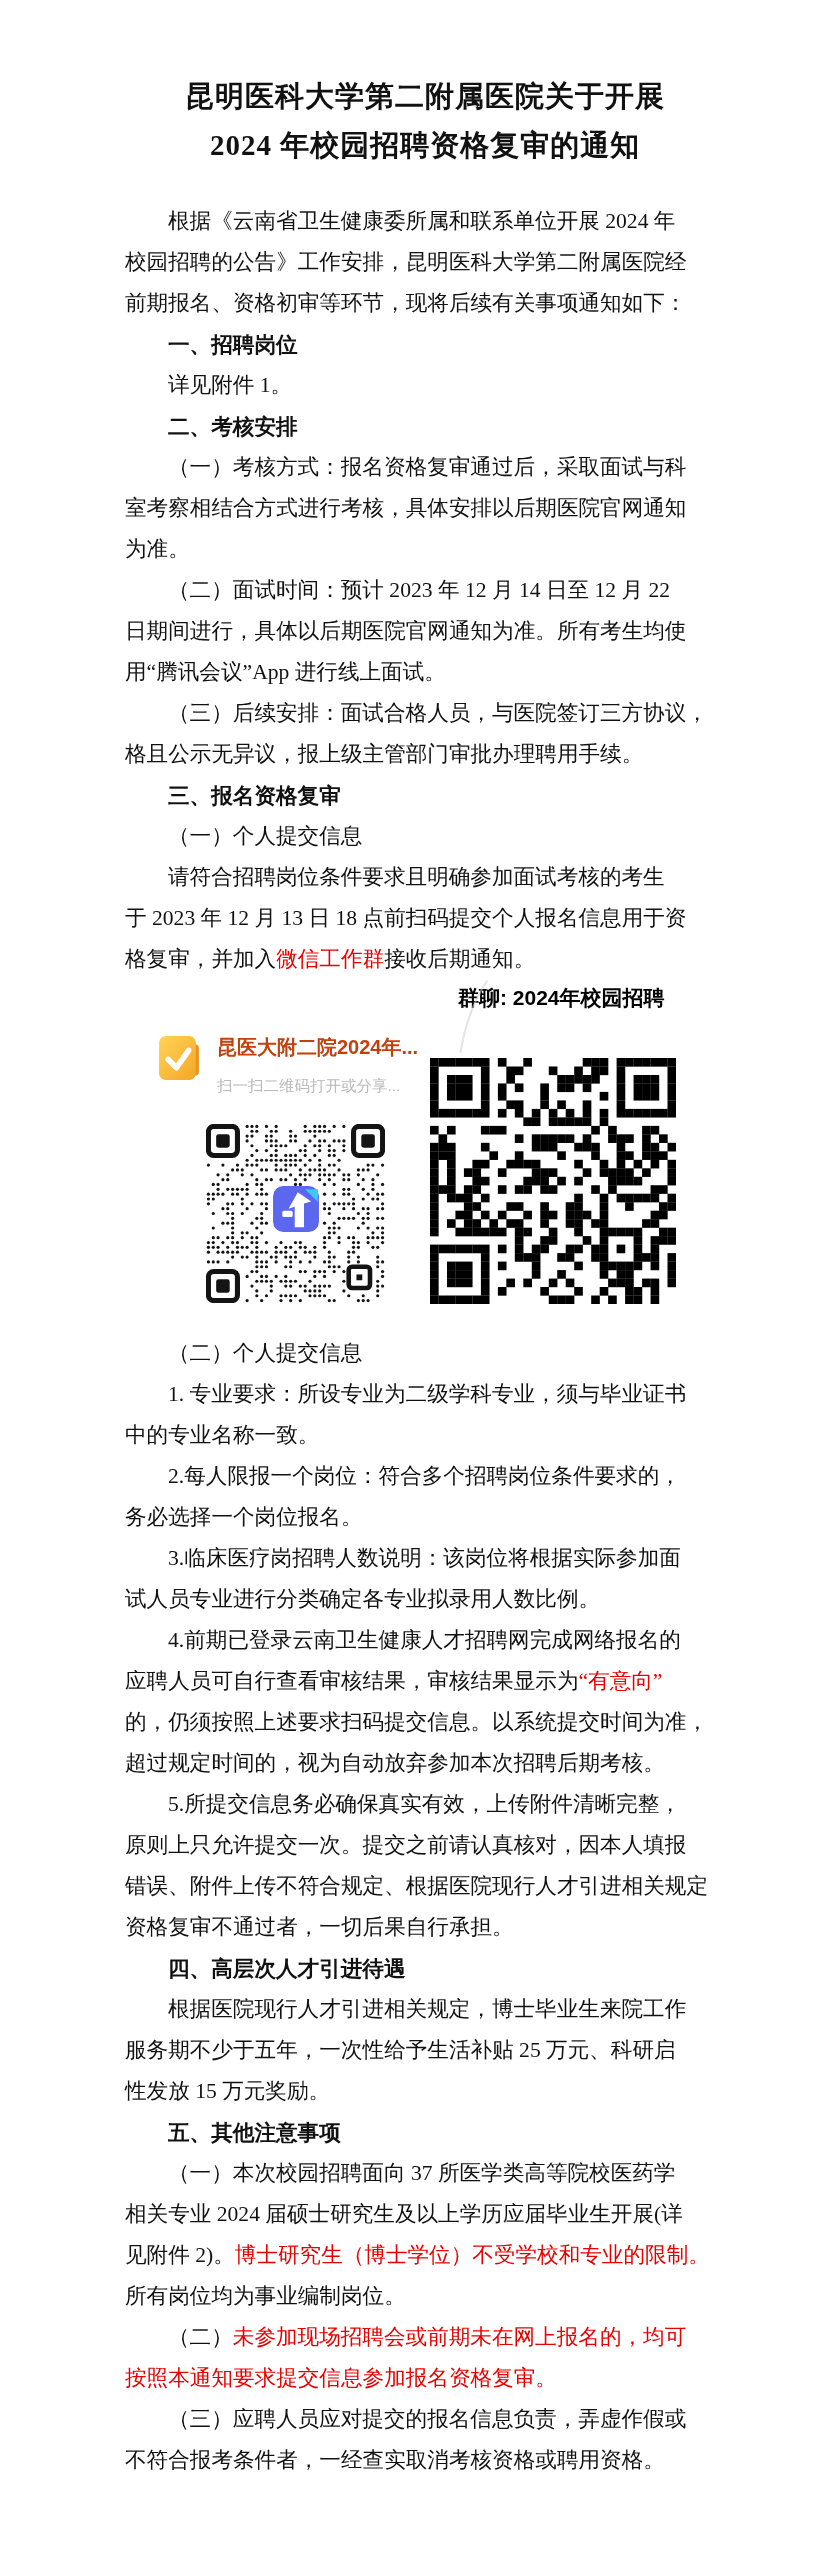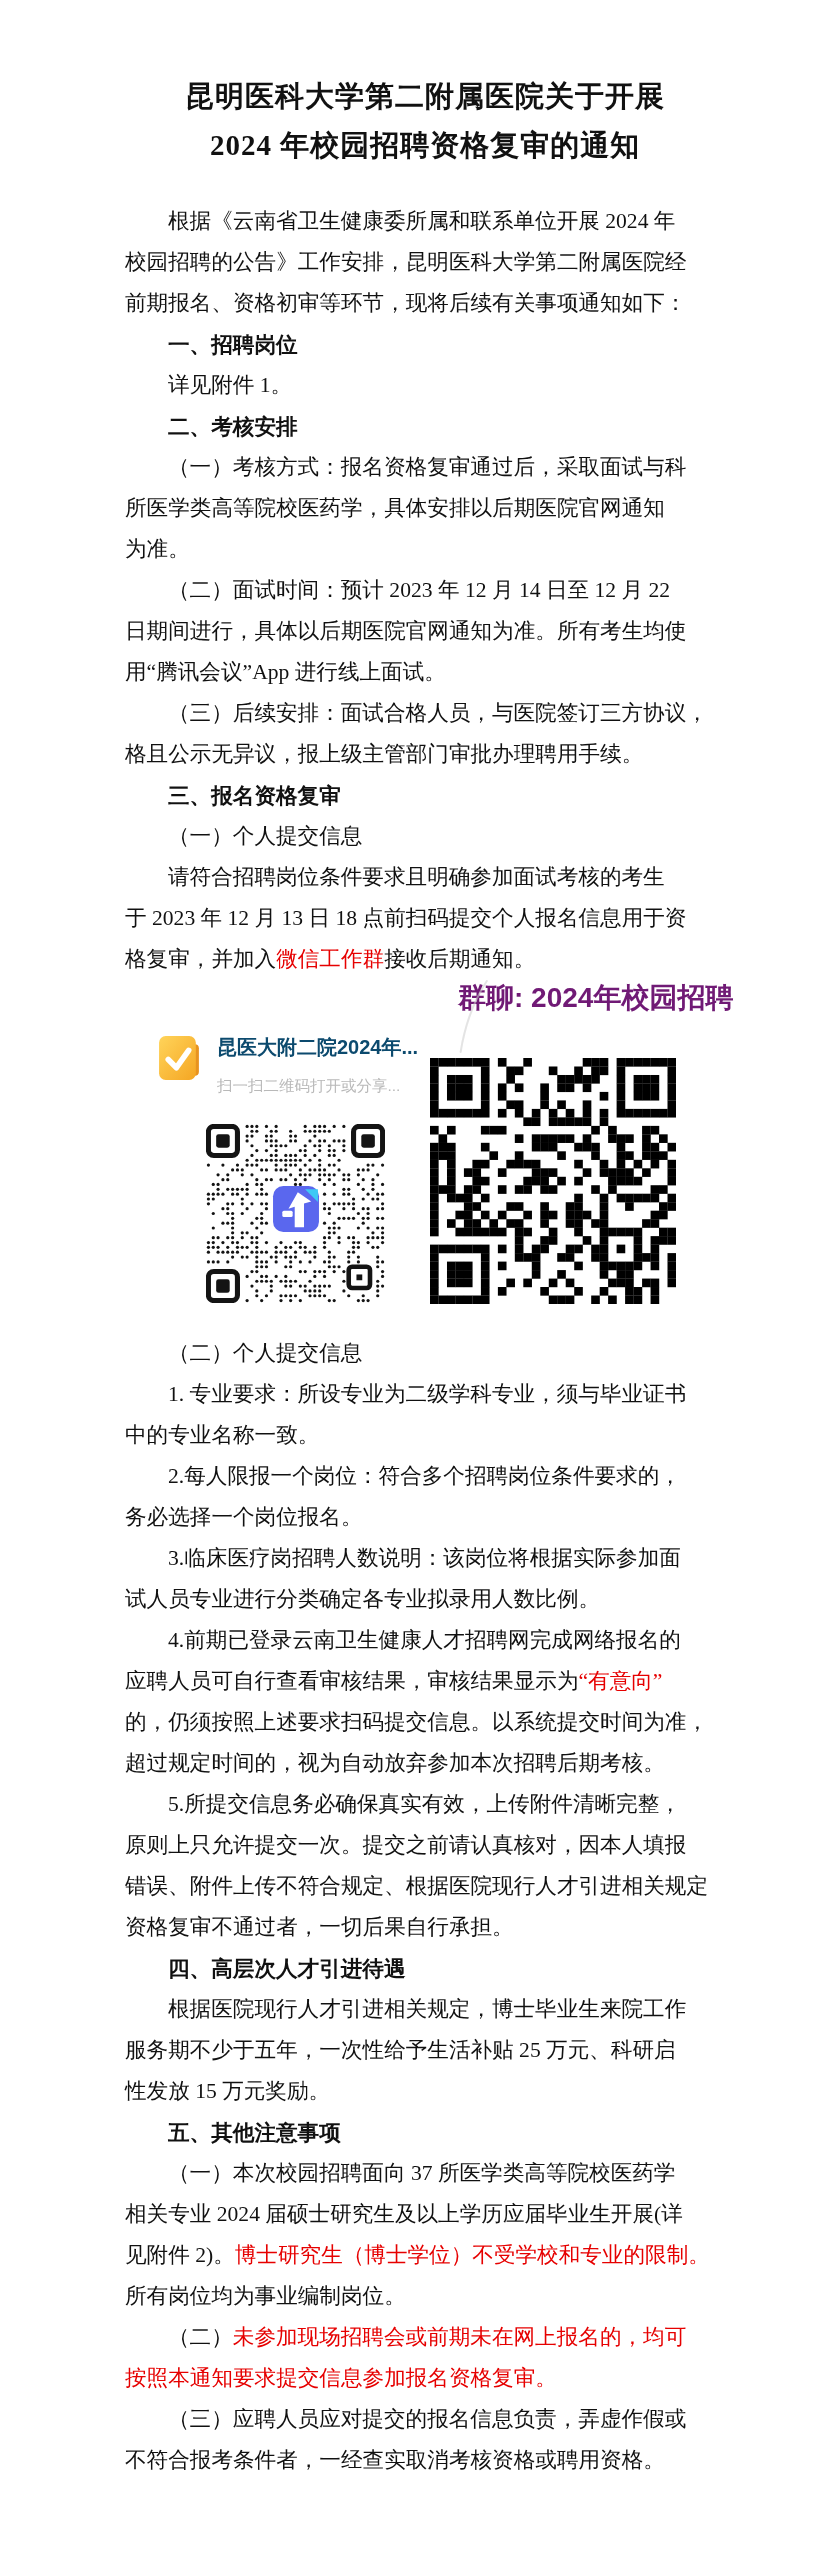--- a/index.html
+++ b/index.html
@@ -33,29 +33,29 @@
     font-family:"Liberation Sans", sans-serif;
     font-weight:700;
   }
   .ln.ind{padding-left:43px;}
   .red{color:#e60000;}
   
   .media{position:relative;width:818px;height:353px;}
   .group-label{
     position:absolute;left:458px;top:2.6px;
     height:29px;line-height:29px;
-    font-size:28px;font-weight:700;color:#701a75;
+    font-size:21px;font-weight:700;color:#000000;
     font-family:"Liberation Sans", sans-serif;
     white-space:nowrap;
   }
   .card-icon{position:absolute;left:156px;top:54px;width:48px;height:48px;}
   .card-title{
     position:absolute;left:217px;top:55px;
     height:25px;line-height:25px;
-    font-size:20px;font-weight:700;color:#0c4a6e;
+    font-size:20px;font-weight:700;color:#c2410c;
     font-family:"Liberation Sans", sans-serif;
     white-space:nowrap;
   }
   .card-sub{
     position:absolute;left:217px;top:96px;
     height:20.6px;line-height:20.6px;
     font-size:15.5px;color:#b9b9b9;
     font-family:Liberation Sans, sans-serif;
     white-space:nowrap;
   }
@@ -77,21 +77,21 @@
   </div>
 
   <div class="content" id="lines-top">
       <div class="ln body ind"><span>根据《云南省卫生健康委所属和联系单位开展 2024 年</span></div>
       <div class="ln body"><span>校园招聘的公告》工作安排，昆明医科大学第二附属医院经</span></div>
       <div class="ln body"><span>前期报名、资格初审等环节，现将后续有关事项通知如下：</span></div>
       <div class="ln heading ind"><span>一、招聘岗位</span></div>
       <div class="ln body ind"><span>详见附件 1。</span></div>
       <div class="ln heading ind"><span>二、考核安排</span></div>
       <div class="ln body ind"><span>（一）考核方式：报名资格复审通过后，采取面试与科</span></div>
-      <div class="ln body"><span>所医学类高等院校医药学，具体安排以后期医院官网通知</span></div>
+      <div class="ln body"><span>室考察相结合方式进行考核，具体安排以后期医院官网通知</span></div>
       <div class="ln body"><span>为准。</span></div>
       <div class="ln body ind"><span>（二）面试时间：预计 2023 年 12 月 14 日至 12 月 22</span></div>
       <div class="ln body"><span>日期间进行，具体以后期医院官网通知为准。所有考生均使</span></div>
       <div class="ln body"><span>用“腾讯会议”App 进行线上面试。</span></div>
       <div class="ln body ind"><span>（三）后续安排：面试合格人员，与医院签订三方协议，</span></div>
       <div class="ln body"><span>格且公示无异议，报上级主管部门审批办理聘用手续。</span></div>
       <div class="ln heading ind"><span>三、报名资格复审</span></div>
       <div class="ln body ind"><span>（一）个人提交信息</span></div>
       <div class="ln body ind"><span>请符合招聘岗位条件要求且明确参加面试考核的考生</span></div>
       <div class="ln body"><span>于 2023 年 12 月 13 日 18 点前扫码提交个人报名信息用于资</span></div>

